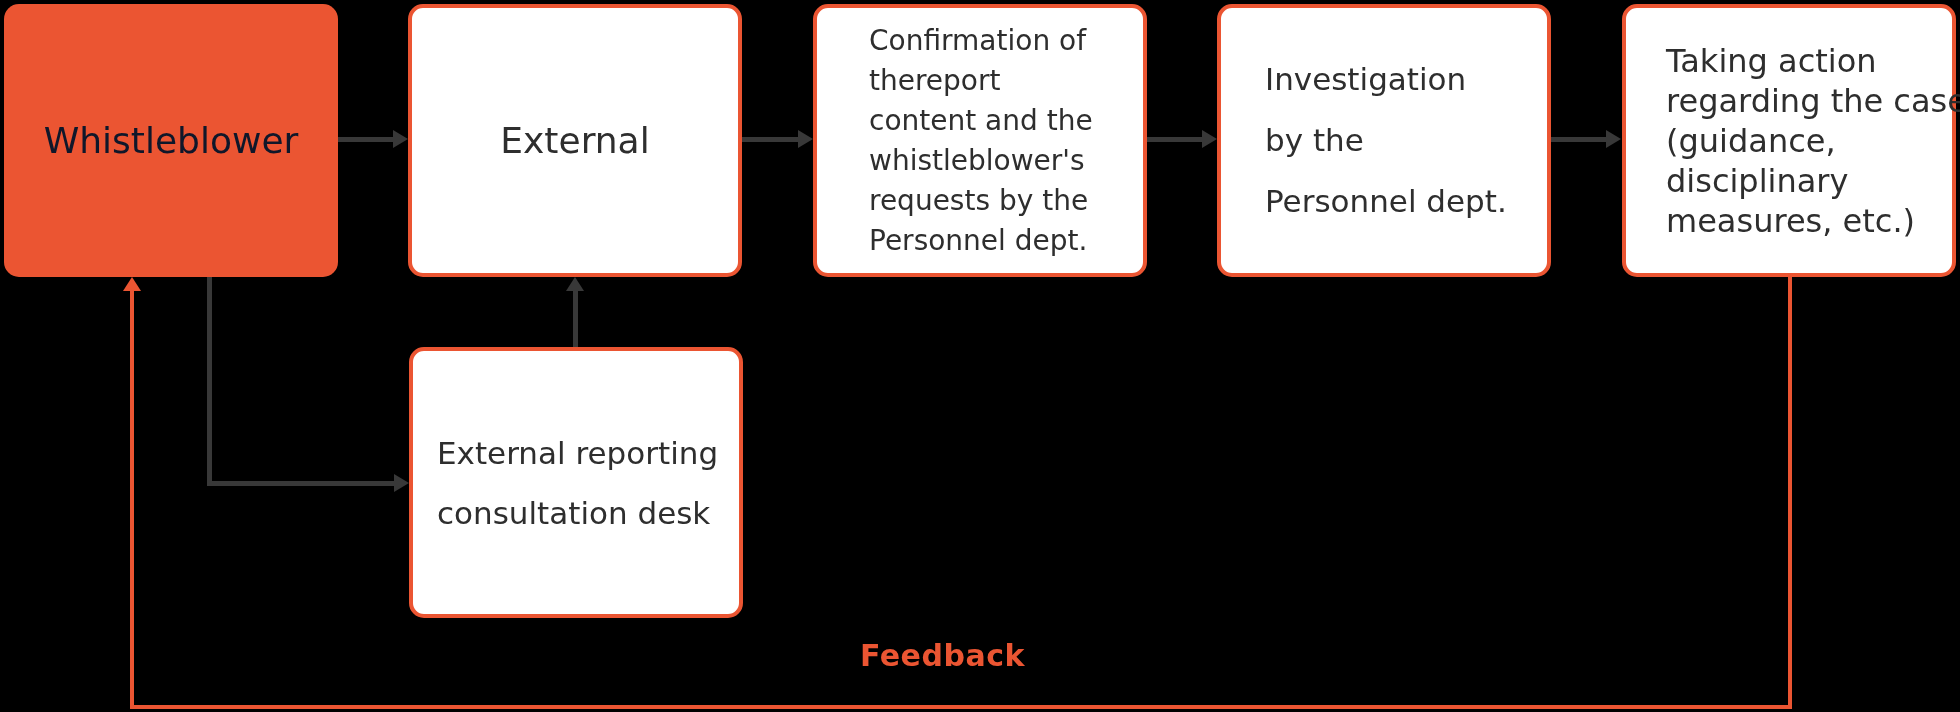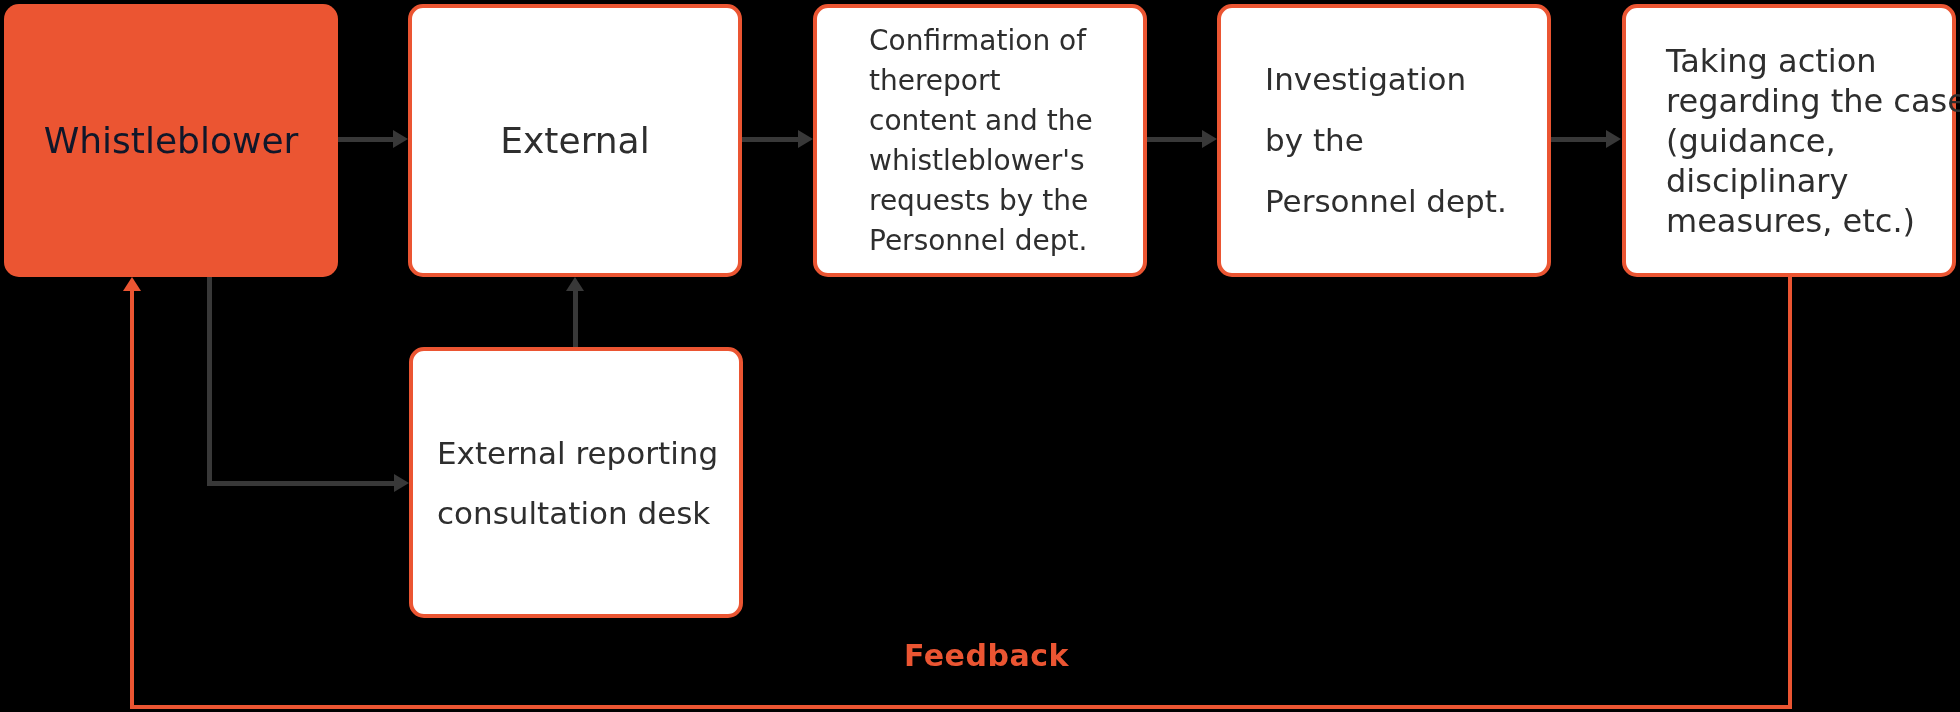--- a/index.html
+++ b/index.html
@@ -32,21 +32,21 @@
   .shaft-h{position:absolute;height:5px;background:var(--arrow);}
   .shaft-v{position:absolute;width:5px;background:var(--arrow);}
   .head-right{position:absolute;width:0;height:0;border-top:9px solid transparent;border-bottom:9px solid transparent;border-left:15px solid var(--arrow);}
   .head-up{position:absolute;width:0;height:0;border-left:9px solid transparent;border-right:9px solid transparent;border-bottom:14px solid var(--arrow);}
 
   .fb-line{position:absolute;background:var(--accent);}
   .fb-head-up{position:absolute;width:0;height:0;border-left:9px solid transparent;border-right:9px solid transparent;border-bottom:14px solid var(--accent);}
 
   #feedback-label{
     position:absolute;left:860px;top:638px;
-    color:var(--accent);font-size:30px;font-weight:bold;letter-spacing:0.5px;margin-left:44px;
+    color:var(--accent);font-size:30px;font-weight:bold;letter-spacing:0.5px;
   }
 </style>
 </head>
 <body>
 
 <div id="stage">
 
   <div class="node centered" id="n-whistleblower">
     <span>Whistleblower</span>
   </div>

